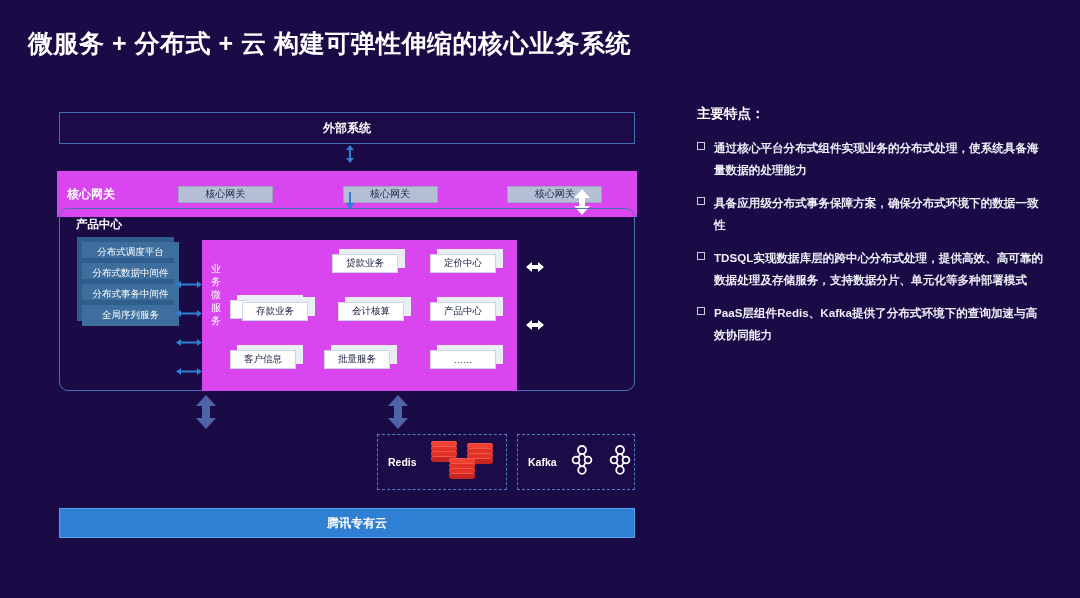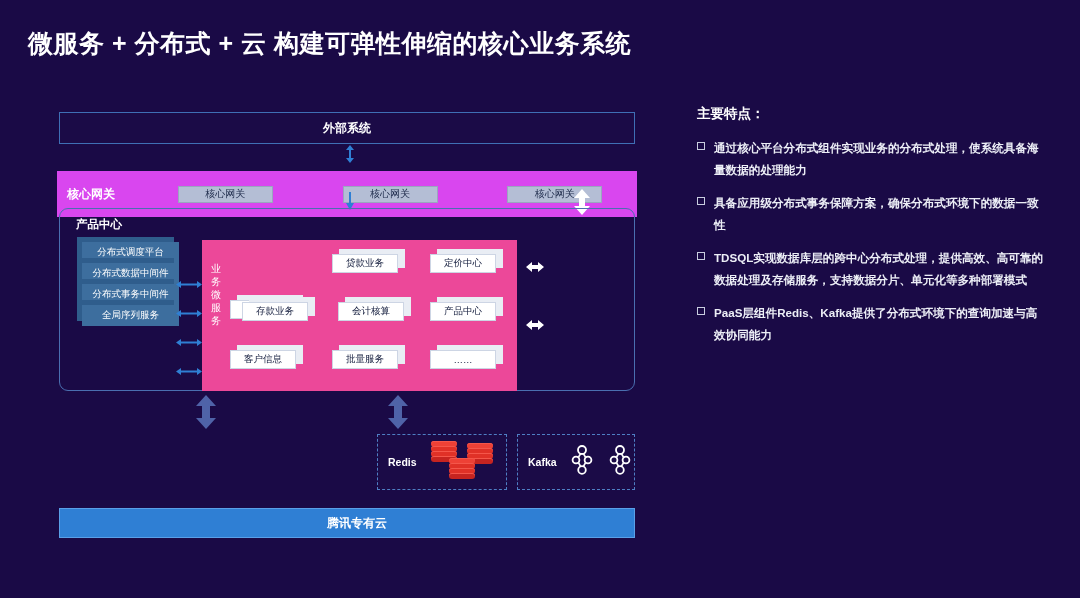--- a/index.html
+++ b/index.html
@@ -72,21 +72,21 @@
 
   
   .mini-arrow {
     position: absolute; width: 26px; height: 9px;
   }
   .mini-arrow svg { display: block; }
 
   
   .biz-panel {
     position: absolute; left: 142px; top: 31px; width: 315px; height: 151px;
-    background: #ec4899;
+    background: #d946ef;
   }
   .biz-vlabel {
     position: absolute; left: 6px; top: 22px; width: 16px;
     color: #ffffff; font-size: 10px; line-height: 13px; text-align: center;
   }
   .biz-grid {
     position: absolute; left: 28px; top: 14px; width: 280px; height: 126px;
   }
   .cell { position: absolute; width: 66px; height: 19px; }
   .cell .shadow {
@@ -297,21 +297,21 @@
           </div>
           <div class="cell" style="left:200px; top:48px;">
             <span class="shadow"></span>
             <span class="face">产品中心</span>
           </div>
 
           <div class="cell" style="left:0px; top:96px;">
             <span class="shadow"></span>
             <span class="face">客户信息</span>
           </div>
-          <div class="cell" style="left:102px; top:96px;border-radius:8px;">
+          <div class="cell" style="left:94px; top:96px;border-radius:8px;">
             <span class="shadow"></span>
             <span class="face">批量服务</span>
           </div>
           <div class="cell" style="left:200px; top:96px;">
             <span class="shadow"></span>
             <span class="face">……</span>
           </div>
         </div>
       </div>
 

